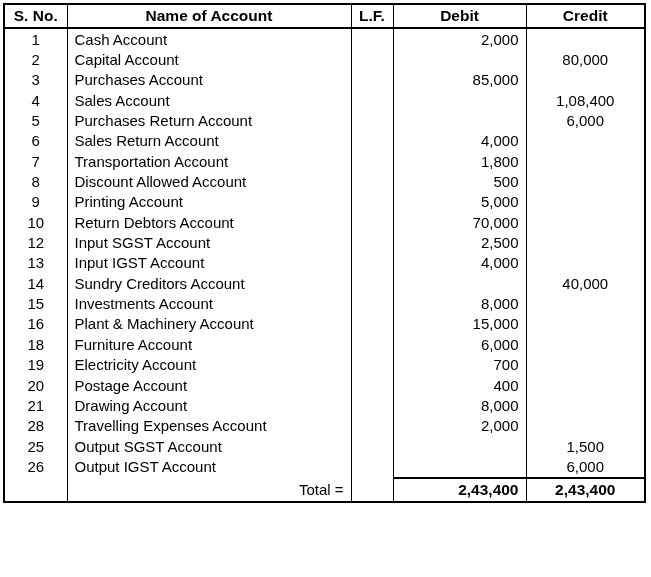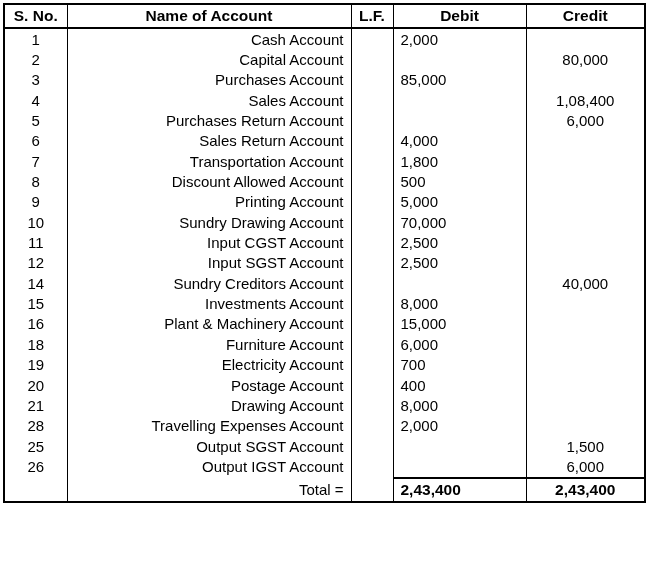--- a/index.html
+++ b/index.html
@@ -46,23 +46,23 @@
   }
   table.tb td {
     height: 20.35px;
     padding: 0 7px;
     border-left: 1px solid #000000;
     border-right: 1px solid #000000;
     overflow: hidden;
     white-space: nowrap;
   }
   td.cell-sno    { text-align: center; padding: 0 2px; }
-  td.cell-name   { text-align: right; }
+  td.cell-name   { text-align: left; }
   td.cell-lf     { text-align: center; }
-  td.cell-debit  { text-align: left; }
+  td.cell-debit  { text-align: right; }
   td.cell-credit { text-align: center; }
 
   tr.total-row td { height: 22px; }
   tr.total-row td.cell-name { text-align: right; }
   tr.total-row td.cell-debit,
   tr.total-row td.cell-credit {
     border-top: 2px solid #000000;
     font-weight: bold;
     font-size: 15.5px;
   }
@@ -147,37 +147,37 @@
   </tr>
         <tr>
     <td class="cell-sno">9</td>
     <td class="cell-name">Printing Account</td>
     <td class="cell-lf"></td>
     <td class="cell-debit">5,000</td>
     <td class="cell-credit"></td>
   </tr>
         <tr>
     <td class="cell-sno">10</td>
-    <td class="cell-name">Sundry Drawing Account</td>
+    <td class="cell-name">Return Debtors Account</td>
     <td class="cell-lf"></td>
     <td class="cell-debit">70,000</td>
-    <td class="cell-credit"></td>
-  </tr>
-        <tr>
-    <td class="cell-sno">11</td>
-    <td class="cell-name">Input CGST Account</td>
-    <td class="cell-lf"></td>
-    <td class="cell-debit">2,500</td>
     <td class="cell-credit"></td>
   </tr>
         <tr>
     <td class="cell-sno">12</td>
     <td class="cell-name">Input SGST Account</td>
     <td class="cell-lf"></td>
     <td class="cell-debit">2,500</td>
+    <td class="cell-credit"></td>
+  </tr>
+        <tr>
+    <td class="cell-sno">13</td>
+    <td class="cell-name">Input IGST Account</td>
+    <td class="cell-lf"></td>
+    <td class="cell-debit">4,000</td>
     <td class="cell-credit"></td>
   </tr>
         <tr>
     <td class="cell-sno">14</td>
     <td class="cell-name">Sundry Creditors Account</td>
     <td class="cell-lf"></td>
     <td class="cell-debit"></td>
     <td class="cell-credit">40,000</td>
   </tr>
         <tr>

